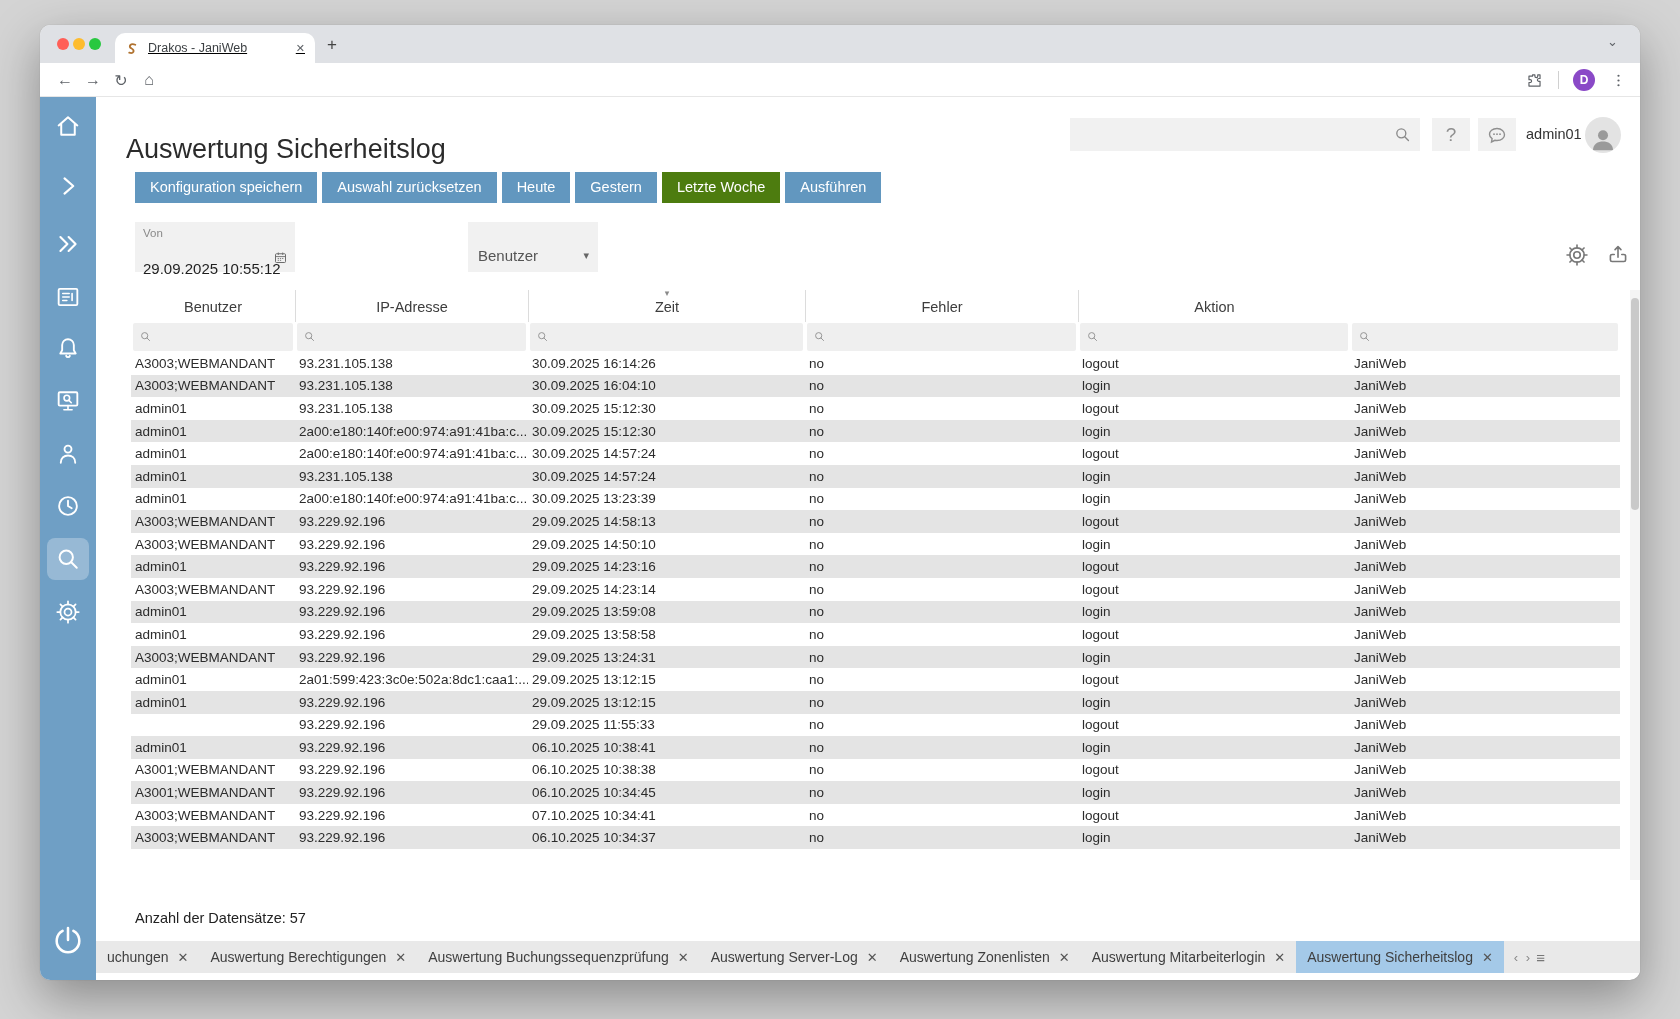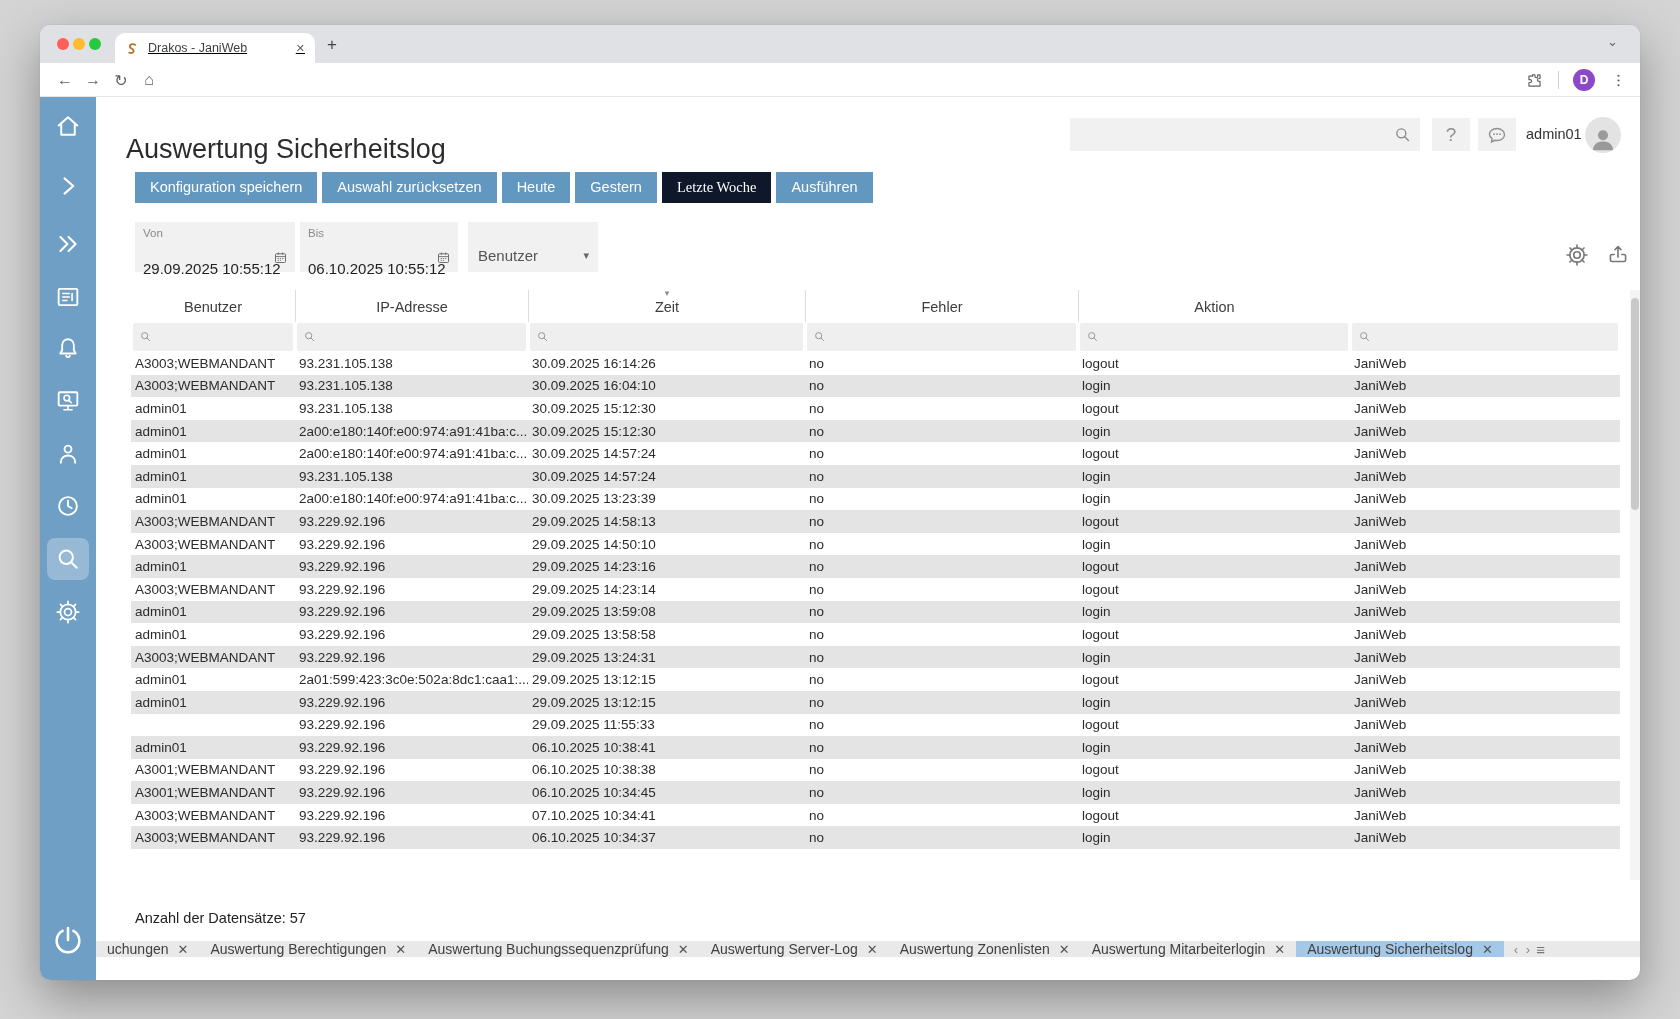--- a/index.html
+++ b/index.html
@@ -42,21 +42,21 @@
   .topsearch { position:absolute; left:1030px; top:93px; width:350px; height:33px; background:#f1f1f1; }
   .topsearch svg { position:absolute; right:8px; top:7px; color:#8a8a8a; }
   .sq-btn { position:absolute; top:93px; width:38px; height:33px; background:#f1f1f1; display:flex; align-items:center; justify-content:center; color:#8f8f8f; }
   .help-btn { left:1392px; font-size:19px; }
   .chat-btn { left:1438px; }
   .who { position:absolute; left:1486px; top:101px; font-size:14.5px; color:#333; }
   .avatar { position:absolute; left:1545px; top:92px; width:36px; height:36px; border-radius:50%; background:#e3e3e3; overflow:hidden; color:#9a9a9a; display:flex; align-items:center; justify-content:center; }
 
   .btn-row { position:absolute; left:95px; top:147px; display:flex; gap:5px; }
   .abtn { height:31px; line-height:31px; padding:0 15px; background:#6297bf; color:#fff; font-size:14.5px; cursor:pointer; white-space:nowrap; }
-  .abtn.active { background:#0f172a;font-family:Liberation Serif, serif; }
+  .abtn.active { background:#4d7c0f; }
 
   .field { position:absolute; top:197px; height:50px; background:#f1f1f1; padding:5px 8px 0 8px; }
   .field .lab { font-size:11.5px; color:#8a8a8a; }
   .field .val { font-size:15px; color:#1f1f1f; margin-top:21px; white-space:nowrap; }
   .field .cal { position:absolute; right:7px; bottom:7px; color:#6d6d6d; }
   .von { left:95px; width:160px; } .bis { left:260px; width:158px; }
   .userdd { position:absolute; left:428px; top:197px; width:130px; height:50px; background:#f1f1f1; }
   .userdd .val { position:absolute; left:10px; bottom:8px; font-size:15px; color:#555; }
   .userdd .car { position:absolute; right:9px; bottom:10px; font-size:11px; color:#666; }
 
@@ -77,21 +77,21 @@
   .drow { height:22.6px; font-size:13.5px; color:#2c2c2c; align-items:center; }
   .drow:nth-child(even) { background:#e4e4e4; }
   .dcell { padding-left:4px; white-space:nowrap; overflow:hidden; }
 
   .vscroll { position:absolute; right:0; top:265px; width:10px; height:590px; background:#f4f4f4; }
   .vthumb { position:absolute; left:1px; top:8px; width:8px; height:212px; background:#c9c9c9; border-radius:4px; }
 
   .count { position:absolute; left:95px; top:885px; font-size:14.5px; color:#222; }
 
   
-  .tabbar { position:absolute; left:56px; top:916px; width:1544px; height:16px; background:#e9e9e9;
+  .tabbar { position:absolute; left:56px; top:916px; width:1544px; height:32px; background:#e9e9e9;
             display:flex; align-items:center; font-size:14px; color:#3f3f3f; overflow:hidden; }
   .btab { display:flex; align-items:center; height:32px; padding:0 11px; white-space:nowrap; cursor:pointer; }
   .btab .bx { margin-left:9px; font-size:13px; color:#555; }
   .btab.active { background:#a4c9e8; }
   .tabctl { color:#8a8a8a; font-size:13px; margin-left:10px; letter-spacing:2px; white-space:nowrap; }
   .tabmenu { color:#777; font-size:15px; margin-left:4px; }
 </style>
 </head>
 <body>
 
@@ -311,27 +311,20 @@
       <div class="abtn">Ausführen</div>
     </div>
 
   <div class="field von">
     <div class="lab">Von</div>
     <div class="val">29.09.2025 10:55:12</div>
     <svg class="cal" width="15" height="15">
         <use href="#i-calendar"></use>
       </svg>
   </div>
-  <div class="field bis">
-    <div class="lab">Bis</div>
-    <div class="val">06.10.2025 10:55:12</div>
-    <svg class="cal" width="15" height="15">
-        <use href="#i-calendar"></use>
-      </svg>
-  </div>
   <div class="userdd">
     <span class="val">Benutzer</span>
     <span class="car">▾</span>
   </div>
 
   <div class="tool-ic gear-pos"><svg width="26" height="26">
         <use href="#i-gear"></use>
       </svg></div>
   <div class="tool-ic export-pos"><svg width="26" height="26">
         <use href="#i-export"></use>

